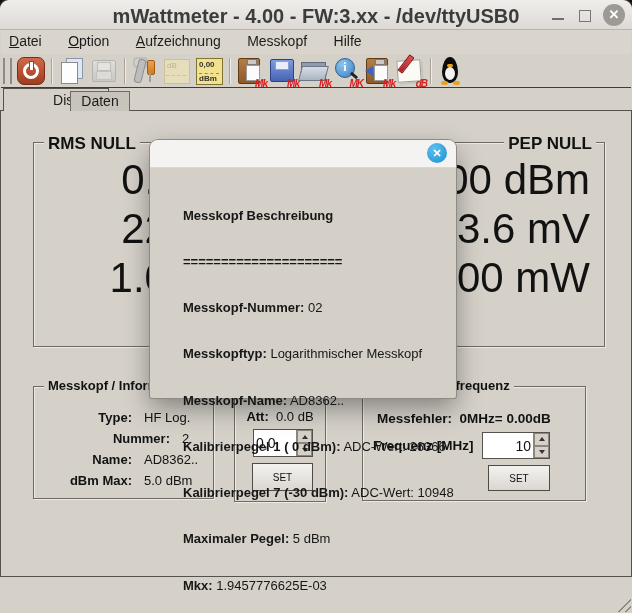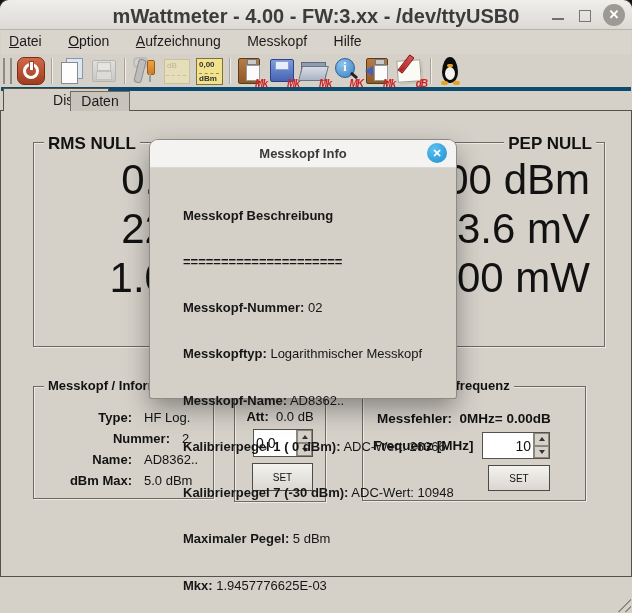--- a/index.html
+++ b/index.html
@@ -13,21 +13,21 @@
   .winbtn{position:absolute;top:4px;width:22px;height:22px;text-align:center;cursor:default;}
   .minbar{position:absolute;left:4px;bottom:6px;width:12px;height:2px;background:#6f6f6f;}
   .maxbox{position:absolute;left:5px;top:6px;width:10px;height:10px;border:1.5px solid #777;background:transparent;}
   .closebtn{background:#9d9a96;border-radius:50%;color:#fff;font-size:13px;font-weight:bold;line-height:22px;}
   
   .menubar{position:absolute;left:1px;top:30px;width:630px;height:24px;background:#d9d5cd;}
   .mi{display:inline-block;padding:3px 11px 0 11px;font-size:14px;color:#1c1c1c;height:21px;}
   .mi .u{text-decoration:underline;}
   
   .toolbar{position:absolute;left:1px;top:54px;width:630px;height:33px;background:#d5d1c9;
-           border-bottom:4px solid #0c4a6e;display:flex;align-items:center;}
+           border-bottom:1px solid #0c4a6e;display:flex;align-items:center;}
   .tb-handle{width:5px;height:26px;border-left:2px solid #8f8b83;border-right:2px solid #8f8b83;margin:0 3px 0 2px;}
   .tb-sep{width:1px;height:26px;background:#a7a39a;box-shadow:1px 0 0 #efede9;margin:0 4px;}
   .tbi{position:relative;width:30px;height:30px;margin:0 1px;flex:0 0 auto;}
   .mklabel{position:absolute;right:-2px;bottom:-3px;font-size:10px;font-weight:bold;font-style:italic;
            color:#d42020;letter-spacing:-1px;text-align:center;}
   .ic-power{position:absolute;inset:1px;background:linear-gradient(#d06a4b,#a03c1f);border:1px solid #7c2c12;border-radius:7px;}
   .pw-ring{position:absolute;left:7px;top:7px;width:10px;height:10px;border:3px solid #fff;border-radius:50%;}
   .pw-bar{position:absolute;left:13px;top:5px;width:3px;height:8px;background:#fff;border:1px solid #a03c1f;border-bottom:none;}
   .pg-back{position:absolute;left:9px;top:2px;width:15px;height:19px;background:#dde6f3;border:1px solid #8d97a8;}
   .pg-front{position:absolute;left:4px;top:6px;width:15px;height:20px;background:#fdfdfd;border:1px solid #8a8a8a;}
@@ -314,21 +314,20 @@
             </div>
         </div>
       </div>
       <button class="pbtn" style="left:125px;top:78px;width:62px;height:26px;">SET</button>
     </div>
 
   </div>
 
   <div class="dialog">
     <div class="dlg-head">
-      <span class="dlg-title">Messkopf Info</span>
       <div class="dlg-close">
         <span>✕</span></div>
     </div>
     <div class="dlg-body">
       <div><b>Messkopf Beschreibung</b><span></span></div>
       <div><b>=====================</b><span></span></div>
       <div><b>Messkopf-Nummer:</b><span> 02</span></div>
       <div><b>Messkopftyp:</b><span> Logarithmischer Messkopf</span></div>
       <div><b>Messkopf-Name:</b><span> AD8362..</span></div>
       <div><b>Kalibrierpegel 1 ( 0 dBm):</b><span> ADC-Wert: 26366</span></div>

